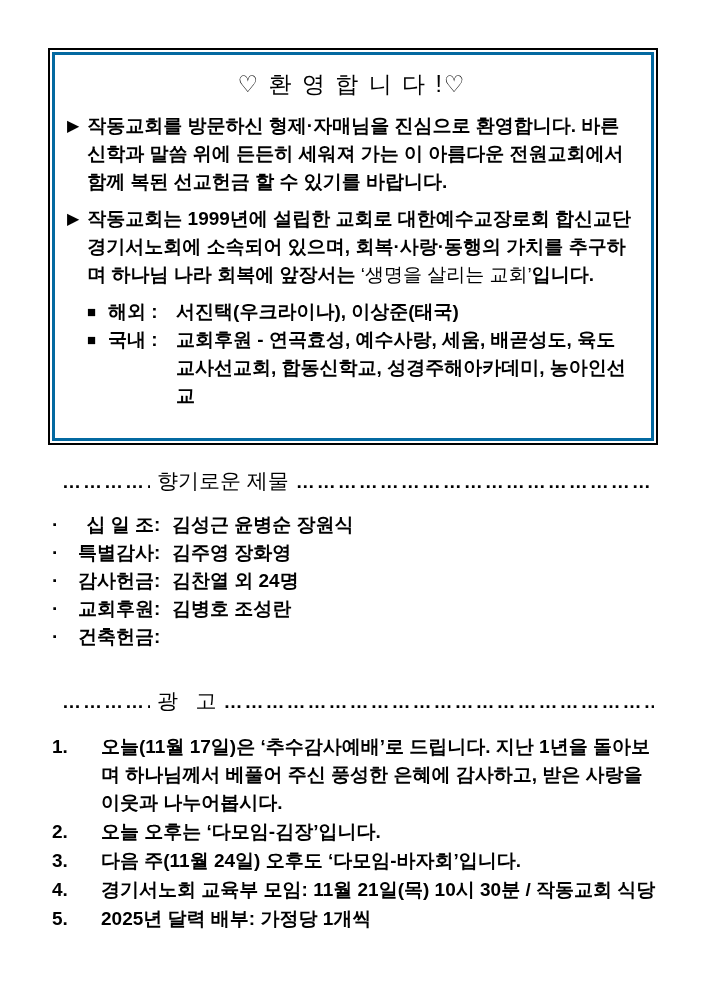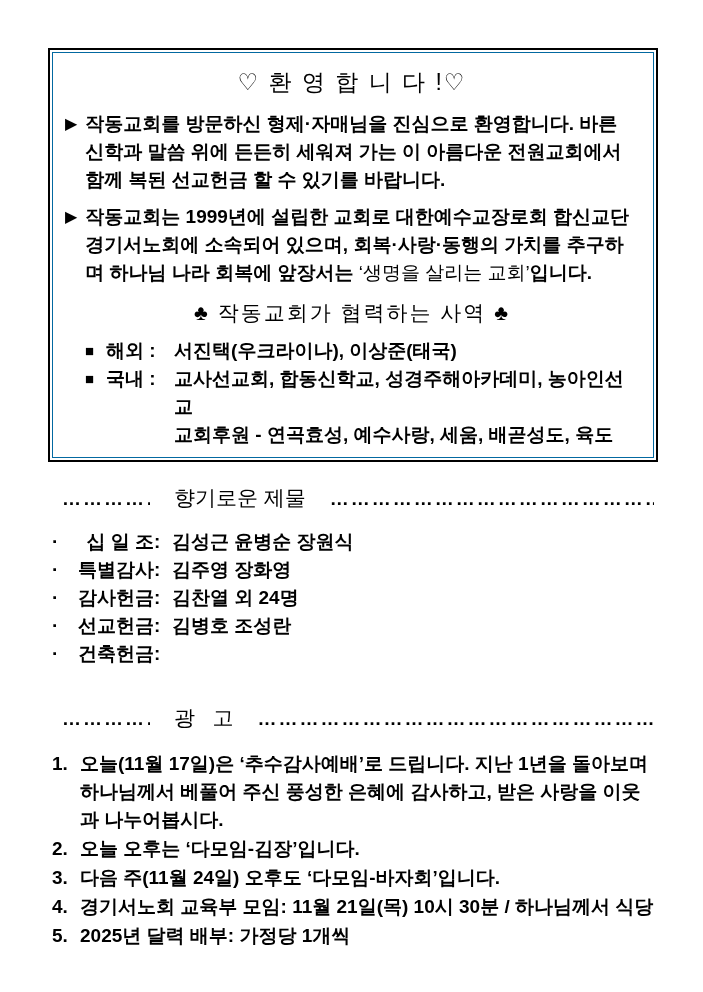--- a/index.html
+++ b/index.html
@@ -9,21 +9,21 @@
     font-family: "Liberation Sans", "DejaVu Sans", sans-serif;
     color: #000000;
     overflow: hidden;
   }
   .page { padding: 48px 45px 0 48px; }
   .pre { white-space: pre; }
   .block { display: block; }
 
   
   .welcome-outer { border: 2px solid #000; padding: 2px; }
-  .welcome-inner { border: 1px solid #0369a1; padding: 10px 14px 8px 12px; }
+  .welcome-inner { border: 3px solid #0369a1; padding: 10px 14px 28px 12px; }
   .welcome-title {
     text-align: center; font-size: 23px; font-weight: 400;
     letter-spacing: 2px; margin: 4px 0 12px;
   }
   .bullet-row { display: flex; margin-bottom: 9px; }
   .tri { font-size: 16px; line-height: 28px; margin-right: 8px; flex: 0 0 auto; }
   .ptext { font-size: 19px; font-weight: 600; line-height: 28px; flex: 1; }
   .ptext strong { font-weight: 400; }
   .ministry-title {
     text-align: center; font-size: 21px; font-weight: 400;
@@ -40,70 +40,69 @@
     margin: 22px 0 16px; padding-left: 14px;
     font-size: 21px;
   }
   .leader {
     overflow: hidden; white-space: nowrap;
     letter-spacing: 2px; font-weight: 700; font-size: 19px;
     line-height: 21px;
   }
   .leader-left { flex: 0 0 88px; }
   .leader-right { flex: 1; margin-right: 4px; }
-  .stitle { margin: 0 24px; font-weight: 400; flex: 0 0 auto; }
+  .stitle { margin: 0 7px; font-weight: 400; flex: 0 0 auto; }
   .stitle-wide { white-space: pre; }
 
   
   .offering-list { padding-left: 4px; }
   .offer-item { display: flex; font-size: 19px; font-weight: 600; line-height: 28px; }
   .odot { flex: 0 0 14px; text-align: left; }
   .olabel { flex: 0 0 88px; text-align: right; }
   .ocolon { flex: 0 0 18px; }
   .ovalue { flex: 1; }
 
   
   .announce-list { margin-top: 18px; }
   .ann-item { display: flex; font-size: 19px; font-weight: 600; line-height: 28px; margin-bottom: 1px; }
   .anum { flex: 0 0 32px; padding-left: 4px; }
-  .atext { flex: 1; }
+  .atext { flex: 1; margin-left: 21px; }
 </style>
 </head>
 <body>
 
 <div class="page">
 
   <div class="welcome-outer">
     <div class="welcome-inner">
       <div class="welcome-title">♡ 환 영 합 니 다 !♡</div>
 
       <div class="bullet-row">
         <span class="tri">▶</span>
         <p class="ptext">작동교회를 방문하신 형제·자매님을 진심으로 환영합니다. 바른 신학과 말씀 위에 든든히 세워져 가는 이 아름다운 전원교회에서 함께 복된 선교헌금 할 수 있기를 바랍니다.</p>
       </div>
 
       <div class="bullet-row">
         <span class="tri">▶</span>
         <p class="ptext"><span>작동교회는 1999년에 설립한 교회로 대한예수교장로회 합신교단 경기서노회에 소속되어 있으며, 회복·사랑·동행의 가치를 추구하며 하나님 나라 회복에 앞장서는 </span><strong>‘생명을 살리는 교회’</strong><span>입니다.</span></p>
       </div>
 
-      <div class="ministry-title">♣ 작동교회가 협력하는 사역 ♣</div>
 
       <div class="ministry-item">
         <span class="sq">■</span>
         <span class="mlabel pre">해외 :</span>
         <span class="mvalue">서진택(우크라이나), 이상준(태국)</span>
       </div>
 
       <div class="ministry-item">
         <span class="sq">■</span>
         <span class="mlabel pre">국내 :</span>
         <span class="mvalue">
+          <span class="block">교회후원 - 연곡효성, 예수사랑, 세움, 배곧성도, 육도</span>
           <span class="block">교사선교회, 합동신학교, 성경주해아카데미, 농아인선교</span>
-          <span class="block">교회후원 - 연곡효성, 예수사랑, 세움, 배곧성도, 육도</span>
         </span>
       </div>
     </div>
   </div>
 
   <div class="section-head">
     <span class="leader leader-left">………………</span>
     <span class="stitle">향기로운 제물</span>
     <span class="leader leader-right">…………………………………………………………………………………………</span>
   </div>
@@ -122,21 +121,21 @@
       <span class="ovalue">김주영 장화영</span>
     </div>
     <div class="offer-item">
       <span class="odot">·</span>
       <span class="olabel pre">감사헌금</span>
       <span class="ocolon">:</span>
       <span class="ovalue">김찬열 외 24명</span>
     </div>
     <div class="offer-item">
       <span class="odot">·</span>
-      <span class="olabel pre">선교헌금</span>
+      <span class="olabel pre">교회후원</span>
       <span class="ocolon">:</span>
       <span class="ovalue">김병호 조성란</span>
     </div>
     <div class="offer-item">
       <span class="odot">·</span>
       <span class="olabel pre">건축헌금</span>
       <span class="ocolon">:</span>
       <span class="ovalue"></span>
     </div>
   </div>
@@ -155,21 +154,21 @@
     <div class="ann-item">
       <span class="anum">2.</span>
       <span class="atext">오늘 오후는 ‘다모임-김장’입니다.</span>
     </div>
     <div class="ann-item">
       <span class="anum">3.</span>
       <span class="atext">다음 주(11월 24일) 오후도 ‘다모임-바자회’입니다.</span>
     </div>
     <div class="ann-item">
       <span class="anum">4.</span>
-      <span class="atext">경기서노회 교육부 모임: 11월 21일(목) 10시 30분 / 하나님께서 식당</span>
+      <span class="atext">경기서노회 교육부 모임: 11월 21일(목) 10시 30분 / 작동교회 식당</span>
     </div>
     <div class="ann-item">
       <span class="anum">5.</span>
       <span class="atext">2025년 달력 배부: 가정당 1개씩</span>
     </div>
   </div>
 
 </div>
 
 </body></html>

